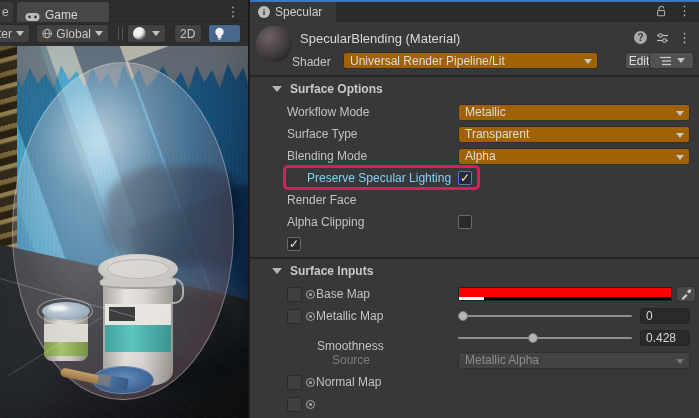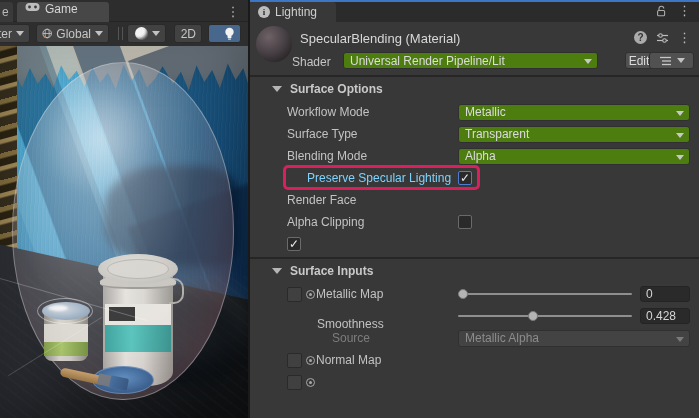--- a/index.html
+++ b/index.html
@@ -7,26 +7,26 @@
          font-size:12px;color:#c8c8c8;-webkit-font-smoothing:antialiased;}
   .stage *{box-sizing:border-box;}
 
   
   .game-panel{position:absolute;left:0;top:0;width:248px;height:418px;background:#2d2d2d;}
   .g-tabbar{position:relative;height:22px;background:#2d2d2d;border-bottom:1px solid #242424;}
   .g-tab-partial{position:absolute;left:0;top:2px;width:13px;height:20px;background:#3a3a3a;
                  color:#b9b9b9;display:flex;align-items:center;justify-content:flex-start;
                  padding-left:2px;border-radius:0 3px 0 0;}
   .g-tab{position:absolute;left:17px;top:2px;width:92px;height:20px;background:#474747;
-         border-radius:3px 3px 0 0;display:flex;align-items:flex-start;gap:5px;padding-left:8px;color:#d6d6d6;}
+         border-radius:3px 3px 0 0;display:flex;align-items:flex-end;gap:5px;padding-left:8px;color:#d6d6d6;}
   .g-kebab{position:absolute;right:8px;top:3px;width:14px;height:16px;color:#bdbdbd;
            font-size:13px;display:flex;align-items:center;justify-content:center;}
   .g-toolbar{position:relative;height:24px;background:#2e2e2e;overflow:hidden;}
   .tbtn{position:absolute;top:2px;height:19px;background:#424242;border:1px solid #2a2a2a;border-radius:3px;
-        color:#c6c6c6;display:flex;align-items:center;justify-content:flex-end;gap:4px;padding:0 5px;}
+        color:#c6c6c6;display:flex;align-items:center;justify-content:space-between;gap:4px;padding:0 5px;}
   .tsep{position:absolute;left:118px;top:5px;width:5px;height:13px;
         border-left:1px solid #555;border-right:1px solid #555;}
   .arr{width:0;height:0;border-left:4px solid transparent;border-right:4px solid transparent;
        border-top:5px solid #c2c2c2;display:inline-block;}
   .shade-ball{width:13px;height:13px;border-radius:50%;
       background:radial-gradient(circle at 32% 30%, #f2f2f2 0 36%, #dcdcdc 48%, #6a6a6a 70%, #4c4c4c 100%);}
 
   
   .scene{position:absolute;left:0;top:46px;width:248px;height:372px;overflow:hidden;background:#2b87bb;}
   .scene div{position:absolute;}
@@ -105,21 +105,21 @@
   .i-lock{position:absolute;right:32px;top:5px;}
   .i-kebab{position:absolute;right:8px;top:3px;color:#bdbdbd;font-size:13px;}
   .mat-header{position:relative;height:53px;text-align:center;}
   .mat-thumb{position:absolute;left:6px;top:4px;width:36px;height:36px;border-radius:50%;
      background:radial-gradient(circle at 35% 30%,#6e6266,#4a4247 45%,#2a2628 80%,#1e1b1d);}
   .mat-title{position:absolute;left:50px;top:9px;color:#d8d8d8;font-size:13px;}
   .hdr-icons{position:absolute;right:8px;top:8px;display:flex;align-items:center;gap:9px;}
   .help-circle{width:13px;height:13px;border-radius:50%;background:#ababab;color:#333;font-size:10px;
      font-weight:bold;display:flex;align-items:center;justify-content:center;}
   .shader-lbl{position:absolute;left:42px;top:33px;color:#c5c5c5;}
-  .dd{height:17px;background:#4d7c0f;border:1px solid #303030;border-radius:3px;
+  .dd{height:17px;background:#a16207;border:1px solid #303030;border-radius:3px;
       display:flex;align-items:center;padding:0 6px;color:#dcdcdc;position:relative;}
   .dd .arr{position:absolute;right:5px;top:6px;border-top-color:#c8c8c8;}
   .dd-shader{position:absolute;left:93px;top:30px;width:255px;}
   .btn{height:17px;background:#515151;border:1px solid #303030;border-radius:3px;color:#dcdcdc;
        display:flex;align-items:center;justify-content:center;padding:0 6px;gap:5px;}
   .btn-edit{position:absolute;left:356px;top:30px;width:38px;margin-left:19px;}
   .btn-list{position:absolute;left:399px;top:30px;width:45px;}
   .divider{height:2px;background:#262626;}
   .sec-hdr{height:24px;display:flex;align-items:center;padding-left:22px;gap:8px;}
   .sec-title{font-weight:bold;color:#c9c9c9;}
@@ -259,21 +259,21 @@
       <div class="gline2"></div>
       <div class="vignette"></div>
     </div>
   </div>
 
   <div class="inspector">
     <div class="focusline" style="background: rgb(60, 118, 196);"></div>
     <div class="i-tabbar">
       <div class="i-tab">
         <span class="info-circle">i</span>
-        <span>Lighting</span>
+        <span>Specular</span>
       </div>
       <div class="i-lock">
         <svg width="12" height="12" viewBox="0 0 12 12">
           <path d="M4 5.5 V3.6 a2.4 2.4 0 0 1 4.8 0" fill="none" stroke="#aaa" stroke-width="1.1"></path>
           <rect x="2.6" y="5.5" width="7" height="5.2" rx="1" fill="none" stroke="#aaa" stroke-width="1.1"></rect>
         </svg>
       </div>
       <div class="i-kebab">⋮</div>
     </div>
 
@@ -365,20 +365,39 @@
     </div>
 
     <div style="height:2px"></div>
     <div class="divider"></div>
 
     <div class="sec-hdr">
       <span class="fold"></span>
       <span class="sec-title">Surface Inputs</span>
     </div>
 
+    <div class="row">
+      <div class="slot"></div>
+      <span class="picker">
+        <span class="picker-ring">
+            <span class="picker-dot"></span>
+          </span>
+      </span>
+      <span class="lbl2">Base Map</span>
+      <div class="colorfield" style="background: rgb(255, 0, 0);">
+        <div class="alphabar">
+          <div class="alphafill" style="width: 12%;"></div>
+        </div>
+      </div>
+      <div class="dropperbtn">
+        <svg width="12" height="12" viewBox="0 0 12 12">
+          <path d="M1.5 10.5 L6 6 l1.6 1.6 L3.1 12z M7 3.5 l2 2 L10.8 3.7 a1.4 1.4 0 0 0 -2 -2z" fill="#cfcfcf"></path>
+        </svg>
+      </div>
+    </div>
 
     <div class="row">
       <div class="slot"></div>
       <span class="picker">
         <span class="picker-ring">
             <span class="picker-dot"></span>
           </span>
       </span>
       <span class="lbl2">Metallic Map</span>
       <div class="sliderwrap">

